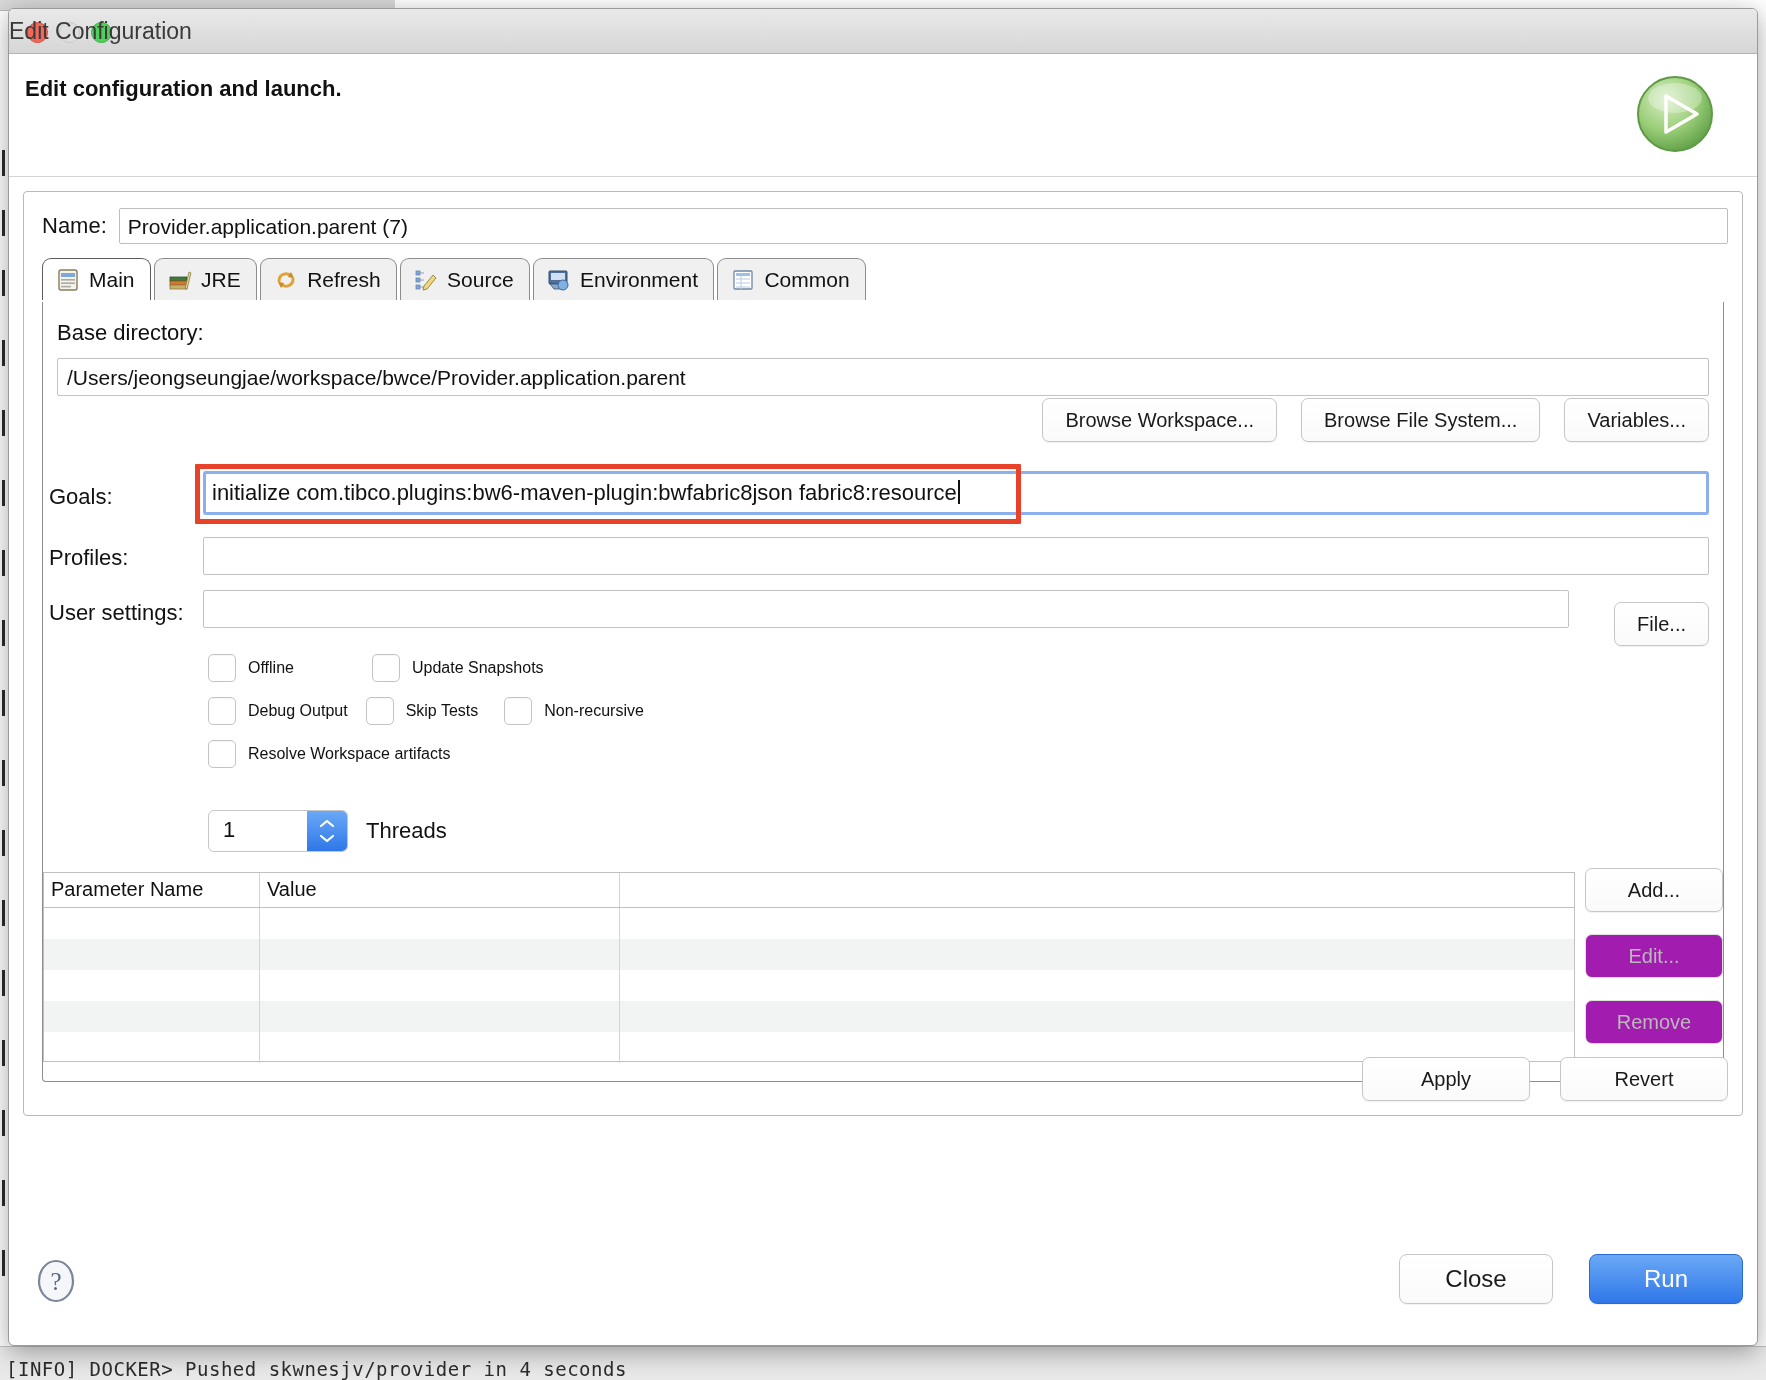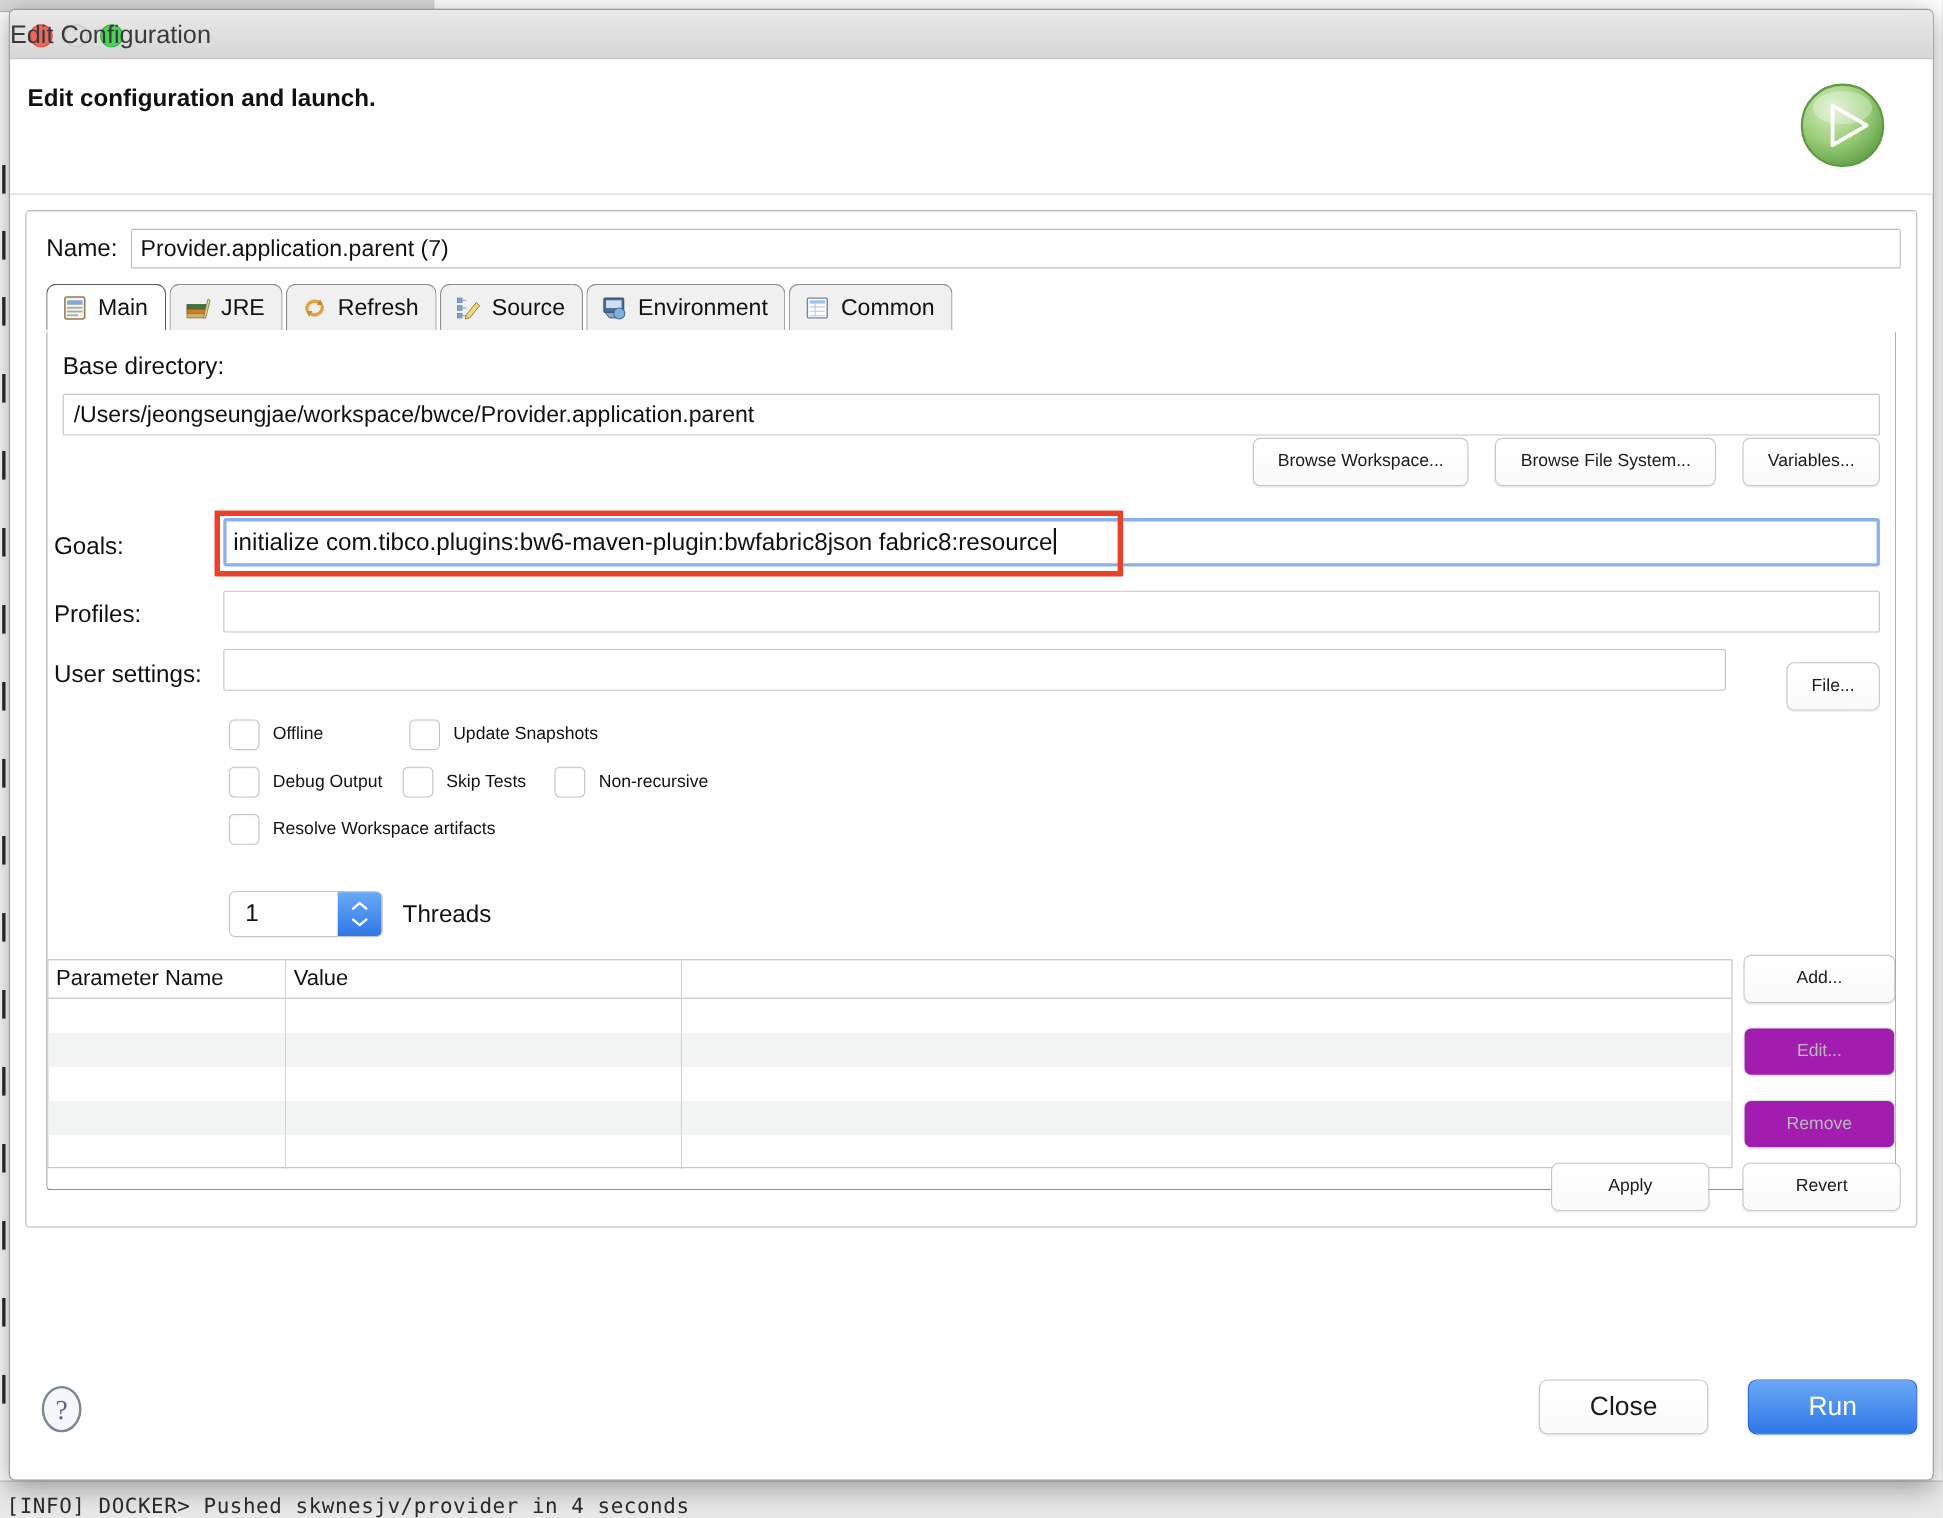--- a/index.html
+++ b/index.html
@@ -77,21 +77,21 @@
 
   .lbl{font-size:22px;color:#111;}
   .field{
     height:38px;border:1px solid #c3c3c3;border-radius:2px;background:#fff;
     font-size:21px;color:#111;padding:0 9px;box-sizing:border-box;line-height:38px;
     white-space:nowrap;overflow:hidden;
   }
   .btn{
     display:inline-flex;align-items:center;justify-content:center;
     height:44px;padding:0 22px;border:1px solid #c6c6c6;border-radius:7px;
-    background:linear-gradient(#ffffff,#fafafa);font-size:16px;color:#1a1a1a;
+    background:linear-gradient(#ffffff,#fafafa);font-size:20px;color:#1a1a1a;
     box-shadow:0 1px 1px rgba(0,0,0,.06);cursor:default;box-sizing:border-box;
   }
   .btn.disabled{color:#b9b9b9;border-color:#e0e0e0;background:#a21caf;box-shadow:none;}
   .btn.primary{
     background:linear-gradient(#6aa9f6,#2f77e8);border:1px solid #2b6ad0;color:#ffffff;
   }
 
   .row-browse{position:absolute;right:14px;top:96px;display:flex;gap:24px;}
 
   .goals-wrap{position:absolute;left:0;right:14px;top:168px;height:56px;}
@@ -144,21 +144,21 @@
   .pt-row{display:flex;height:31px;}
   .pt-row.alt{background:#f2f4f4;}
   .pt-row div{box-sizing:border-box;}
   .pt-row .pt-c1{border-right:1px solid #d4d4d4;}
   .pt-row .pt-c2{border-right:1px solid #d4d4d4;}
 
   .side-btns{position:absolute;right:0;top:566px;display:flex;flex-direction:column;gap:22px;width:138px;}
   .side-btns .btn{width:138px;}
 
   .ar-btns{position:absolute;right:14px;bottom:14px;display:flex;gap:30px;}
-  .ar-btns .btn{width:144px;}
+  .ar-btns .btn{width:168px;}
 
   
   .footer{position:relative;height:auto;padding:0 14px;}
   .help{position:absolute;left:24px;top:16px;width:46px;height:46px;cursor:default;}
   .footer-btns{position:absolute;right:14px;top:12px;display:flex;gap:36px;}
   .footer-btns .btn{width:154px;height:50px;font-size:24px;border-radius:8px;}
 </style>
 </head>
 <body>
 

